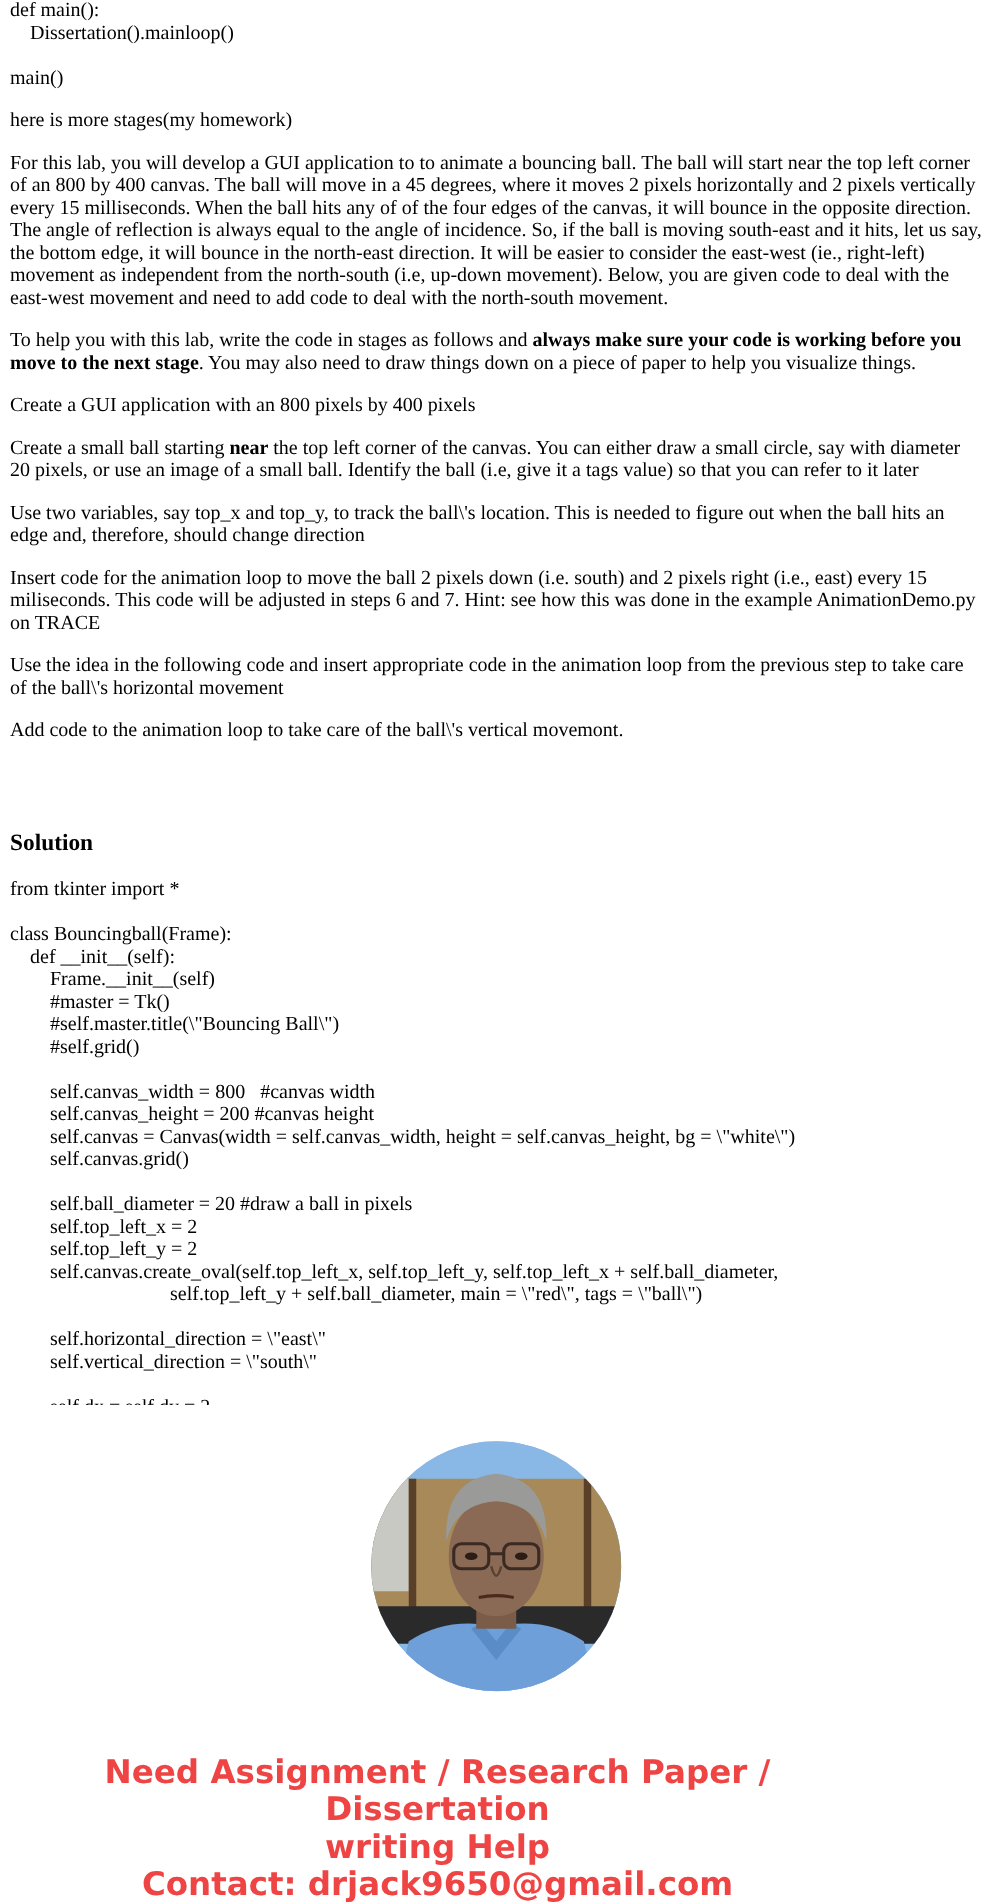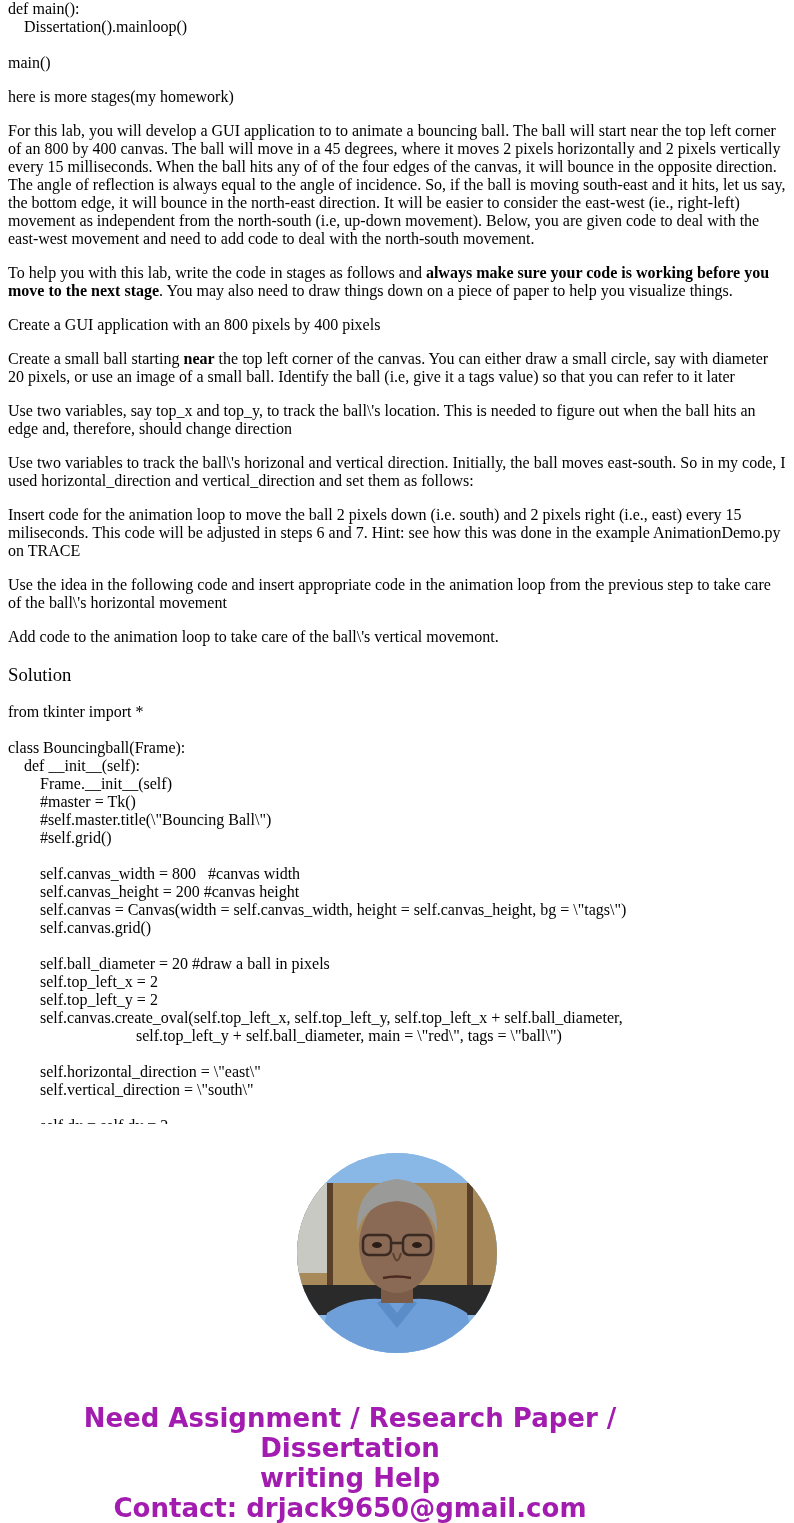--- a/index.html
+++ b/index.html
@@ -12,56 +12,55 @@
       font-size: 16px;
       line-height: 18px;
       color: #000000;
     }
     .content { position: absolute; left: 8px; top: 0; width: 780px; }
     .line { display: block; white-space: pre; min-height: 18px; }
     .para { margin: 0 0 16px 0; }
     .ind1 { padding-left: 16px; }
     b { font-weight: bold; }
     h3 {
-      font-size: 18.7px; font-weight: normal; margin: 0; line-height: 22px;
+      font-size: 18.7px; font-weight: bold; margin: 0; line-height: 22px;
       font-family: "Liberation Serif", serif;
     }
     .top-code { position: absolute; left: 8px; top: 0; }
     .solution-code {
       position: absolute; left: 8px; top: 703px; width: 780px; height: 421px; overflow: hidden;
     }
     .avatar {
       position: absolute; left: 297px; top: 1153px; width: 200px; height: 200px;
       border-radius: 50%; overflow: hidden;
       background: #7fb0e0;
     }
     .footer {
       position: absolute; left: 0; top: 1403px; width: 700px; text-align: center;
       font-family: "DejaVu Sans", sans-serif; font-weight: bold; font-size: 26px; line-height: 30px;
-      color: #a21caf;
+      color: #ef4444;
     }
   </style>
 </head>
 <body>
 
 <div class="top-code">
   <span class="line">def main():</span>
   <span class="line ind1">Dissertation().mainloop()</span>
   <span class="line"></span>
   <span class="line">main()</span>
 </div>
 
 <div class="content" style="top:88px;">
   <p class="para">here is more stages(my homework)</p>
   <p class="para">For this lab, you will develop a GUI application to to animate a bouncing ball. The ball will start near the top left corner of an 800 by 400 canvas. The ball will move in a 45 degrees, where it moves 2 pixels horizontally and 2 pixels vertically every 15 milliseconds. When the ball hits any of of the four edges of the canvas, it will bounce in the opposite direction. The angle of reflection is always equal to the angle of incidence. So, if the ball is moving south-east and it hits, let us say, the bottom edge, it will bounce in the north-east direction. It will be easier to consider the east-west (ie., right-left) movement as independent from the north-south (i.e, up-down movement). Below, you are given code to deal with the east-west movement and need to add code to deal with the north-south movement.</p>
   <p class="para"><span>To help you with this lab, write the code in stages as follows and </span><b>always make sure your code is working before you move to the next stage</b><span>. You may also need to draw things down on a piece of paper to help you visualize things.</span></p>
   <p class="para">Create a GUI application with an 800 pixels by 400 pixels</p>
   <p class="para"><span>Create a small ball starting </span><b>near</b><span> the top left corner of the canvas. You can either draw a small circle, say with diameter 20 pixels, or use an image of a small ball. Identify the ball (i.e, give it a tags value) so that you can refer to it later</span></p>
   <p class="para">Use two variables, say top_x and top_y, to track the ball\'s location. This is needed to figure out when the ball hits an edge and, therefore, should change direction</p>
-  <p class="para">Use two variables to track the ball\'s horizonal and vertical direction. Initially, the ball moves east-south. So in my code, I used horizontal_direction and vertical_direction and set them as follows:</p>
   <p class="para">Insert code for the animation loop to move the ball 2 pixels down (i.e. south) and 2 pixels right (i.e., east) every 15 miliseconds. This code will be adjusted in steps 6 and 7. Hint: see how this was done in the example AnimationDemo.py on TRACE</p>
   <p class="para">Use the idea in the following code and insert appropriate code in the animation loop from the previous step to take care of the ball\'s horizontal movement</p>
   <p class="para">Add code to the animation loop to take care of the ball\'s vertical movemont.</p>
 </div>
 
 <div class="content" style="top:664px;">
   <h3>Solution</h3>
 </div>
 
 <div class="solution-code">
@@ -69,21 +68,21 @@
   <span class="line"></span>
   <span class="line">class Bouncingball(Frame):</span>
   <span class="line">    def __init__(self):</span>
   <span class="line">        Frame.__init__(self)</span>
   <span class="line">        #master = Tk()</span>
   <span class="line">        #self.master.title(\"Bouncing Ball\")</span>
   <span class="line">        #self.grid()</span>
   <span class="line"></span>
   <span class="line">        self.canvas_width = 800   #canvas width</span>
   <span class="line">        self.canvas_height = 200 #canvas height</span>
-  <span class="line">        self.canvas = Canvas(width = self.canvas_width, height = self.canvas_height, bg = \"tags\")</span>
+  <span class="line">        self.canvas = Canvas(width = self.canvas_width, height = self.canvas_height, bg = \"white\")</span>
   <span class="line">        self.canvas.grid()</span>
   <span class="line"></span>
   <span class="line">        self.ball_diameter = 20 #draw a ball in pixels</span>
   <span class="line">        self.top_left_x = 2</span>
   <span class="line">        self.top_left_y = 2</span>
   <span class="line">        self.canvas.create_oval(self.top_left_x, self.top_left_y, self.top_left_x + self.ball_diameter,</span>
   <span class="line">                                self.top_left_y + self.ball_diameter, main = \"red\", tags = \"ball\")</span>
   <span class="line"></span>
   <span class="line">        self.horizontal_direction = \"east\"</span>
   <span class="line">        self.vertical_direction = \"south\"</span>

